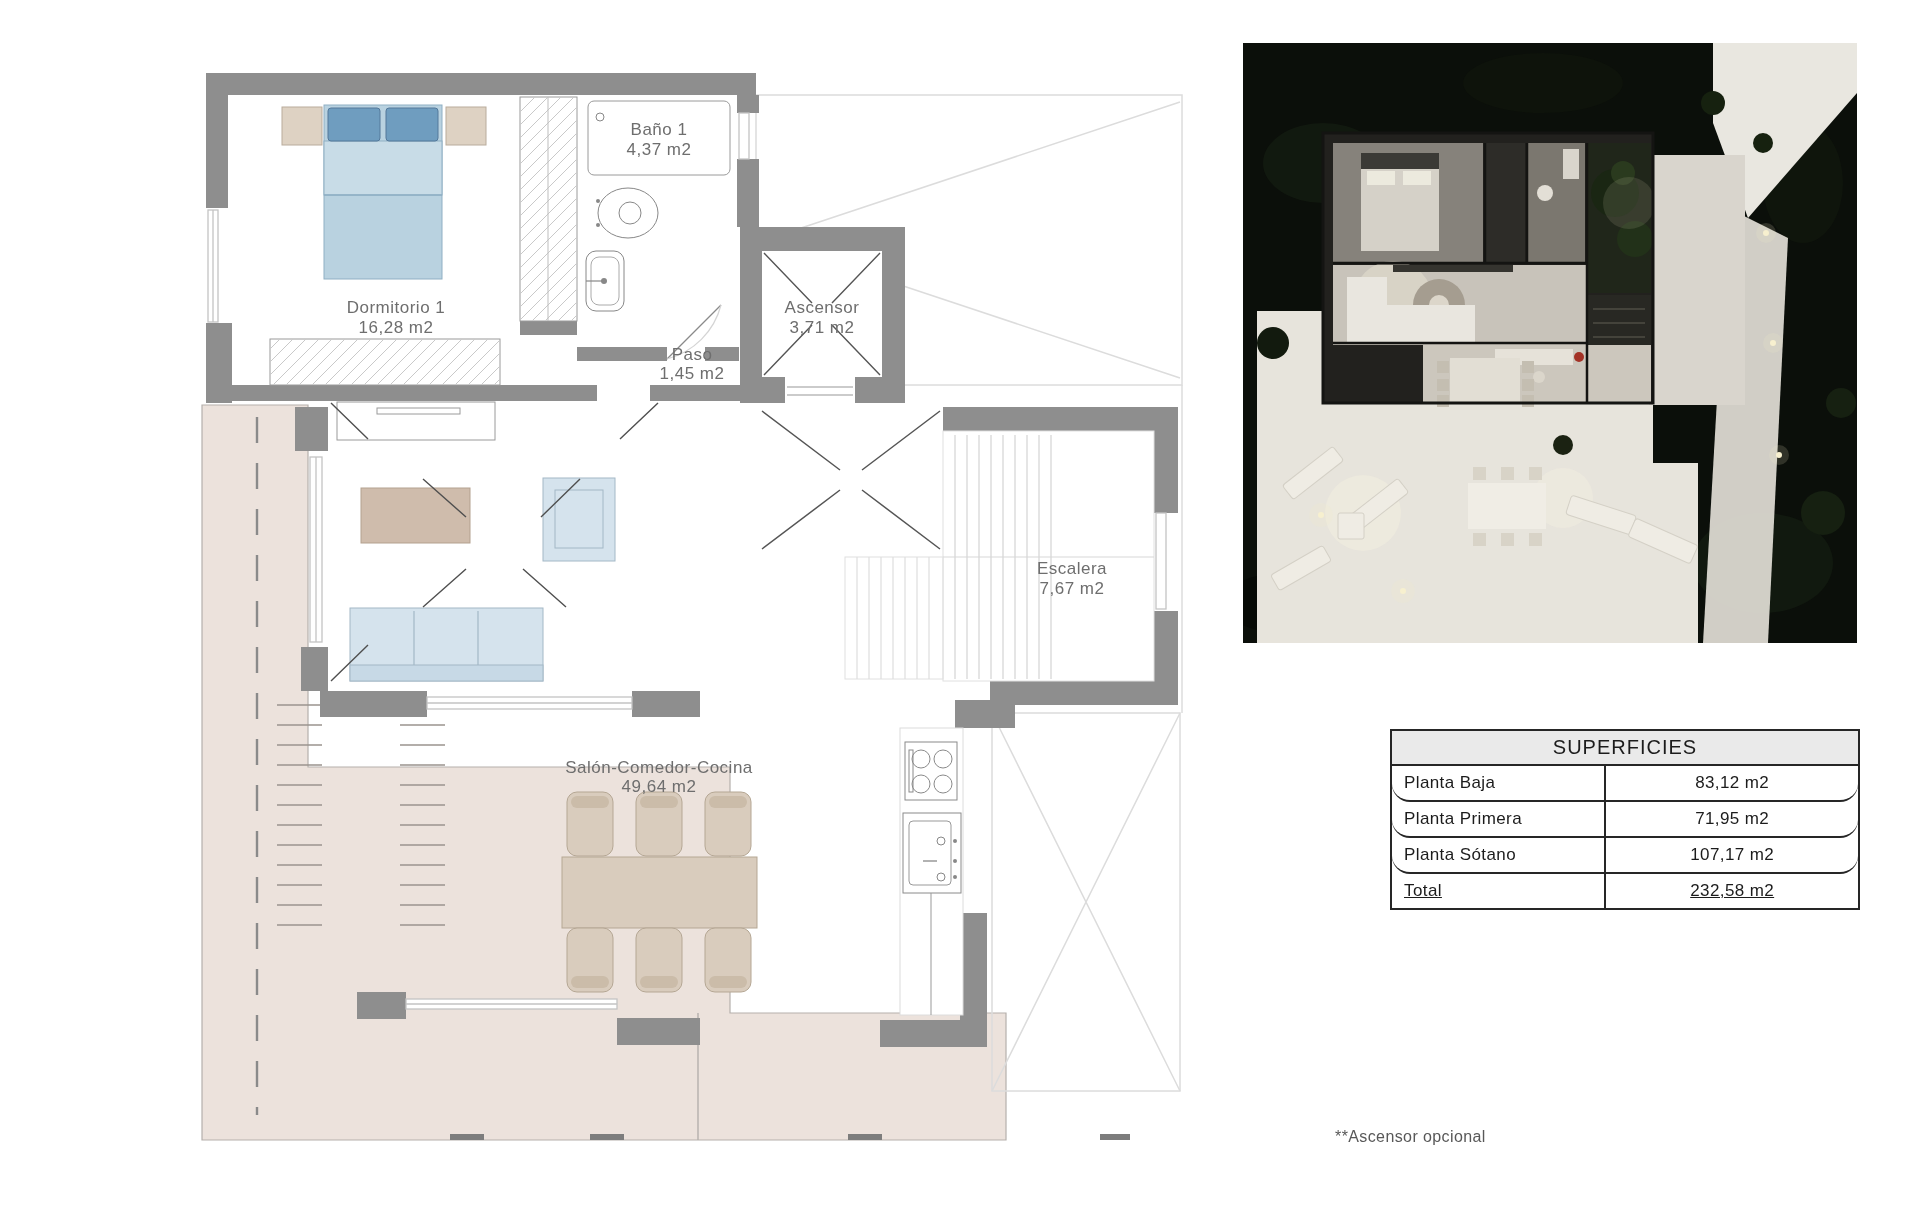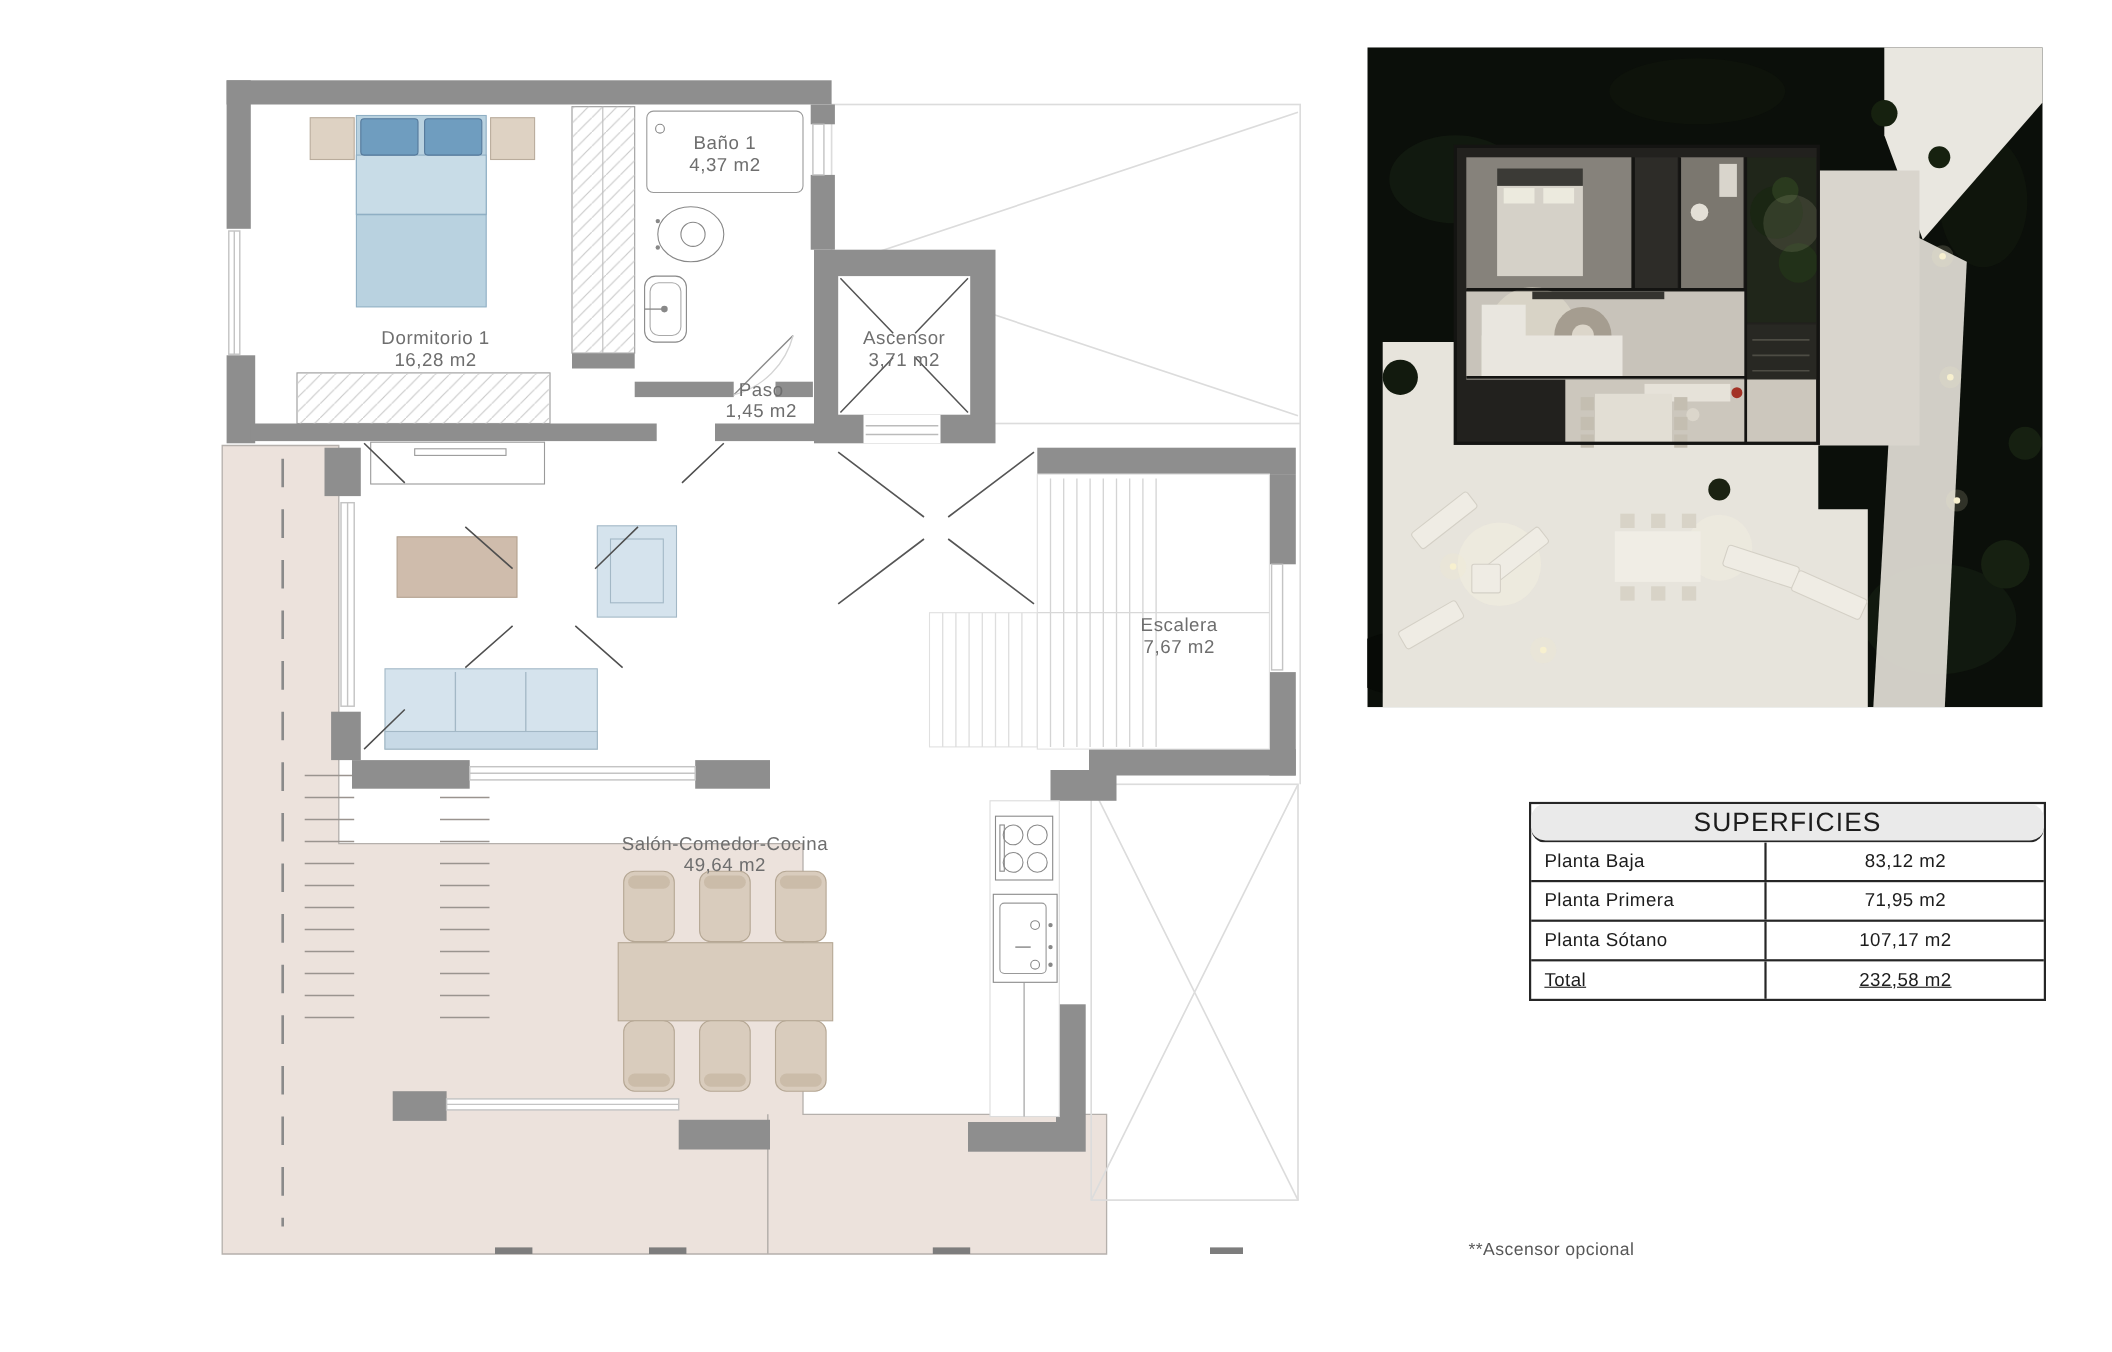--- a/index.html
+++ b/index.html
@@ -3,22 +3,22 @@
 <meta charset="utf-8">
 <style>
   html,body{margin:0;padding:0;background:#ffffff;}
   .canvas{position:relative;width:1920px;height:1229px;background:#ffffff;
           font-family:"Liberation Sans",sans-serif;overflow:hidden;}
   svg text{font-family:"Liberation Sans",sans-serif;}
   .plan-label{fill:#6e6e6e;font-size:17px;letter-spacing:.5px;text-anchor:middle;}
   .sup-table{position:absolute;left:1390px;top:729px;width:466px;border:2px solid #262626;
              background:#ffffff;color:#1c1c1c;}
   .sup-header{height:33px;background:#eaeaea;border-bottom:2px solid #262626;display:flex;
-              align-items:center;justify-content:center;font-size:24px;letter-spacing:1px;border-radius:13px;}
-  .sup-row{display:flex;height:34px;border-bottom:2px solid #262626;}
+              align-items:center;justify-content:center;font-size:20px;letter-spacing:1px;}
+  .sup-row{display:flex;height:34px;border-bottom:2px solid #262626;border-radius:18px;}
   .sup-row:last-child{border-bottom:none;text-decoration:underline;}
   .sup-label{width:46%;border-right:2px solid #262626;display:flex;align-items:center;
              padding-left:12px;font-size:17px;letter-spacing:.4px;box-sizing:border-box;}
   .sup-value{flex:1;display:flex;align-items:center;justify-content:center;font-size:17px;letter-spacing:.4px;}
   .footnote{position:absolute;left:1335px;top:1128px;font-size:16px;color:#585858;letter-spacing:.4px;}
 </style>
 </head>
 <body>
 
 <div class="canvas">

